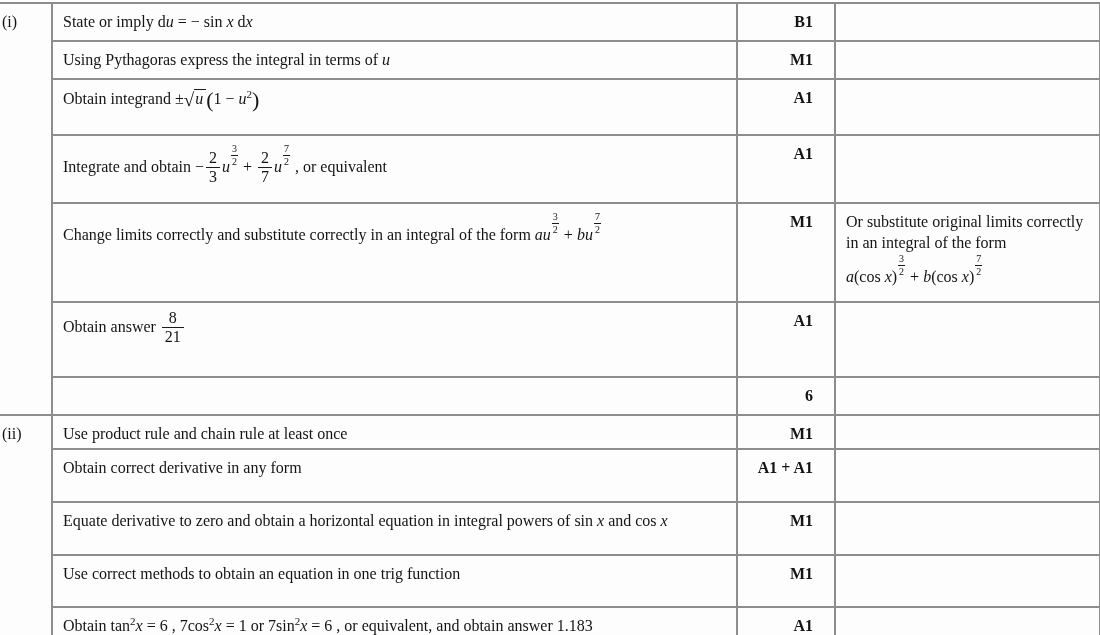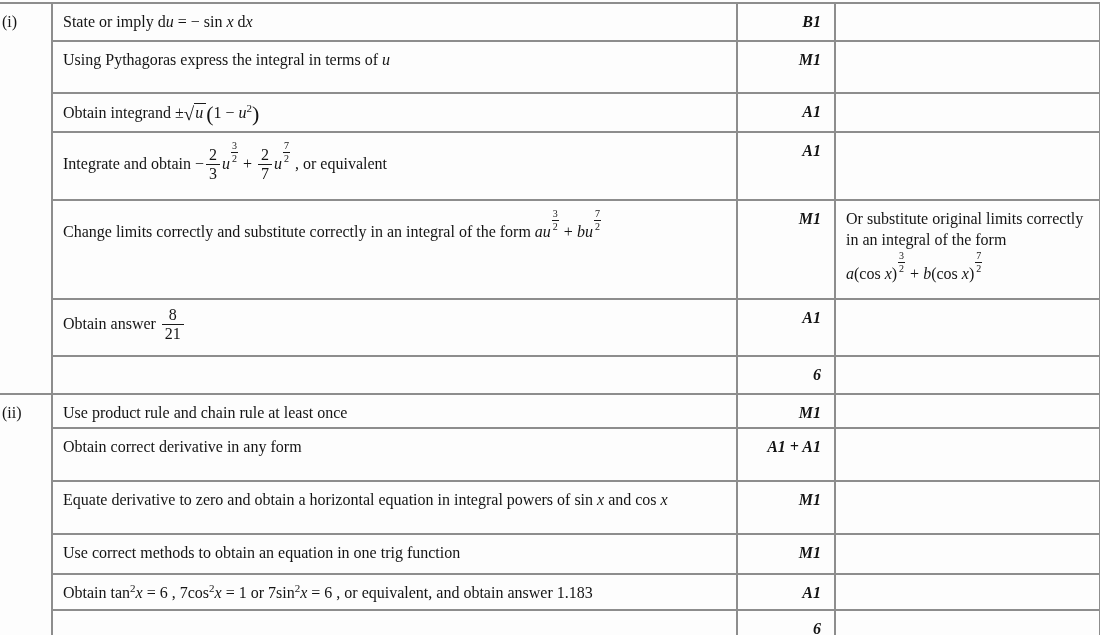--- a/index.html
+++ b/index.html
@@ -29,29 +29,28 @@
     overflow:hidden;
   }
   td.label{
     border-left:none;
     padding:8px 0 0 2px;
   }
   td.desc{padding:8px 6px 3px 10px;}
   td.mark{
     font-weight:bold;
     text-align:right;
-    padding:8px 13px 0 0;
-    font-style:italic;
+    padding:8px 21px 0 0;
   }
   td.note{padding:8px 10px 3px 10px;}
   
-  tr.r1{height:38px}  tr.r2{height:52px}  tr.r3{height:39px}
-  tr.r4{height:68px}  tr.r5{height:99px}  tr.r6{height:57px}
+  tr.r1{height:38px}  tr.r2{height:38px}  tr.r3{height:56px}
+  tr.r4{height:68px}  tr.r5{height:99px}  tr.r6{height:75px}
   tr.r7{height:38px}  tr.r8{height:27px}  tr.r9{height:53px}
-  tr.r10{height:53px} tr.r11{height:40px} tr.r12{height:36px}
+  tr.r10{height:53px} tr.r11{height:52px} tr.r12{height:36px}
   tr.r13{height:38px}
   
   .mvar{font-style:italic;}
   sup.msup{font-size:11px;line-height:0;}
   .frac{
     display:inline-block;vertical-align:middle;text-align:center;
     margin:0 2px;position:relative;top:-1px;line-height:1;
   }
   .frac .fn{display:block;padding:0 3px 1px;border-bottom:1.6px solid #1a1a1a;}
   .frac .fd{display:block;padding:1px 3px 0;}

